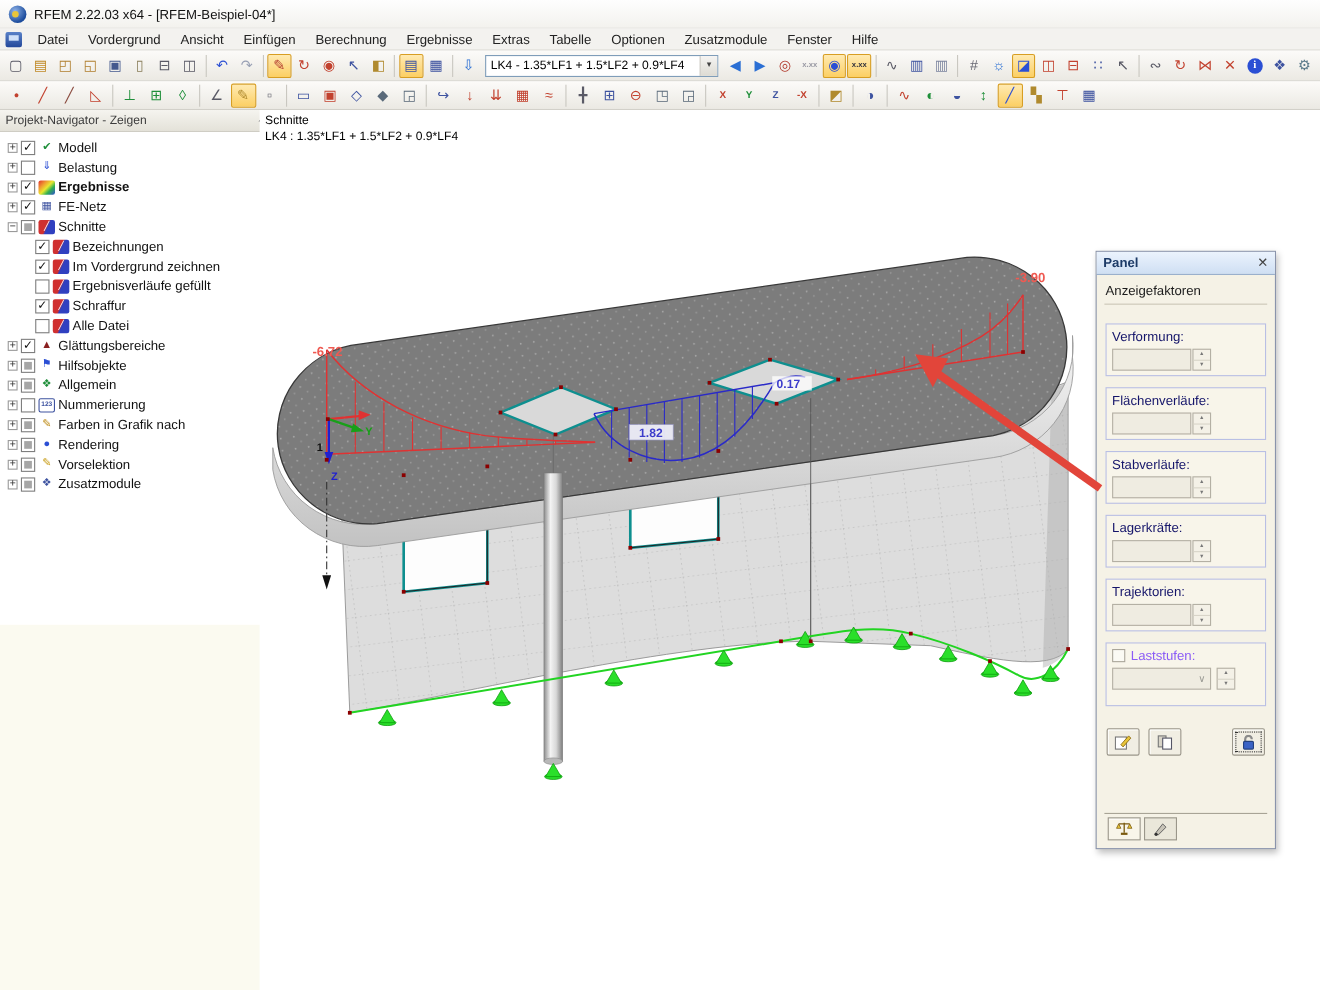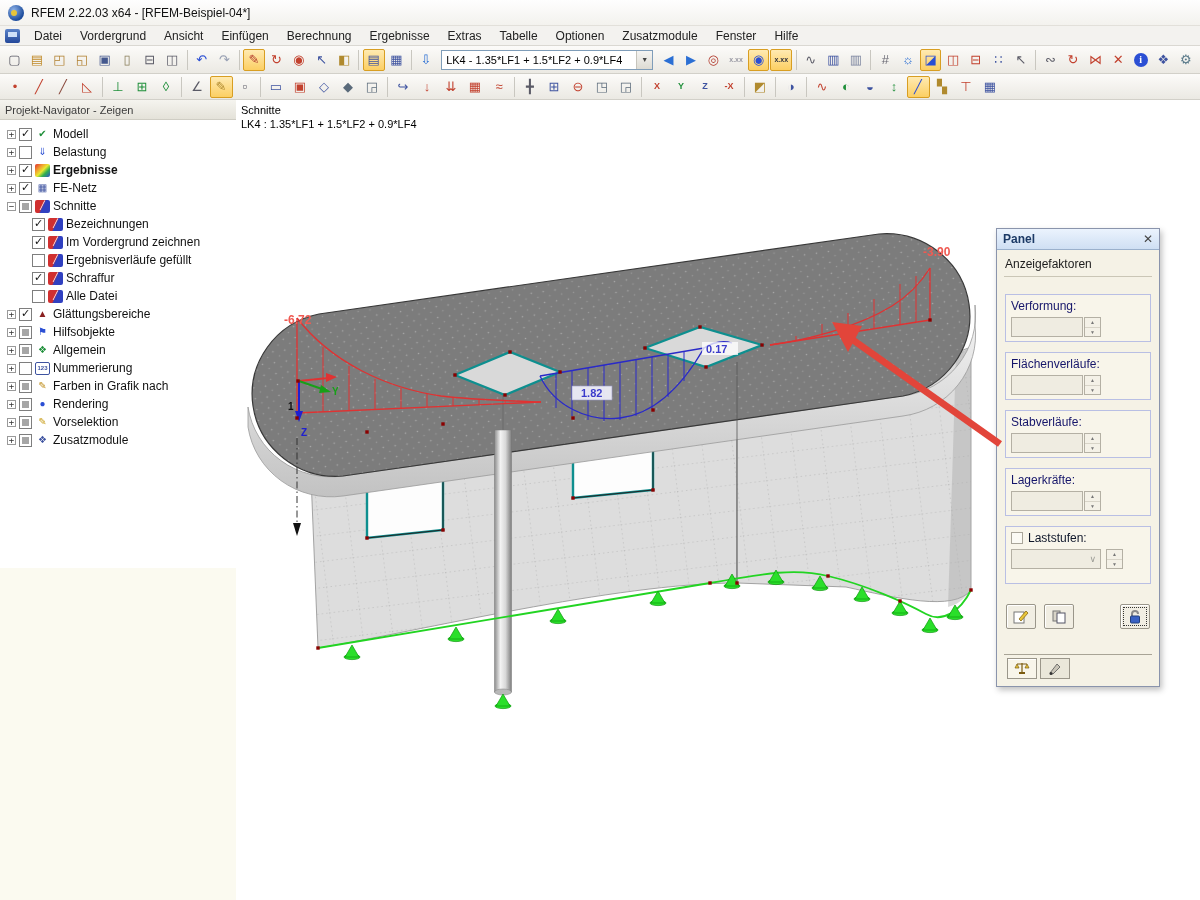--- a/index.html
+++ b/index.html
@@ -53,30 +53,30 @@
 
   
   .viewport{position:absolute;left:236px;top:100px;right:0;bottom:0;background:#fff;overflow:hidden}
   .vp-caption{position:absolute;left:5px;top:3px;font-size:11px;color:#000;line-height:14px;z-index:5}
   svg.scene{position:absolute;inset:0}
   text.vred{fill:#ef5a52;font-size:12px;font-weight:bold;font-family:"Liberation Sans",sans-serif}
   text.vblue{fill:#3b3bcb;font-size:11px;font-weight:bold;font-family:"Liberation Sans",sans-serif}
   text.axis{font-size:10px;font-weight:bold;font-family:"Liberation Sans",sans-serif}
 
   
-  .panel{position:absolute;right:40px;top:228px;width:164px;height:459px;background:#f5f2e6;
+  .panel{position:absolute;right:40px;top:228px;width:164px;height:544px;background:#f5f2e6;
     border:1px solid #8a94ac;box-shadow:2px 3px 6px rgba(0,0,0,.25);z-index:10;display:flex;flex-direction:column}
   .panel-titlebar{height:21px;background:linear-gradient(#ebf3fd,#cfdff3);border-bottom:1px solid #9ab0cc;
     display:flex;align-items:center;padding:0 6px;font-size:12px;font-weight:bold;color:#1c3a66;flex:0 0 auto}
   .panel-close{margin-left:auto;font-size:12px;color:#444;font-weight:normal}
   .panel-body{flex:1;padding:4px 7px 3px;display:flex;flex-direction:column;overflow:hidden}
   .psection-title{font-size:12px;color:#1c1c1c;padding:3px 1px 5px;border-bottom:1px solid #cac6b6;margin-bottom:7px}
   .pgroup{position:relative;border:1px solid #b9bfe4;background:#f8f5ea;margin:10px 1px 6px;padding:4px 5px;height:48px}
   .pgroup-label{font-size:12px;color:#15156a;white-space:nowrap}
-  .pgroup-label.gray{color:#0f172a}
+  .pgroup-label.gray{color:#8b5cf6}
   .pgroup-ctrl{display:flex;margin-top:4px;align-items:center}
   .pinput{width:72px;height:20px;border:1px solid #b4b0a4;background:#efece1;font-size:12px;text-align:right;
     padding:0 3px;color:#000;display:flex;align-items:center;justify-content:flex-end}
   .pinput.enabled{background:#fff}
   .pspin{width:17px;height:20px;margin-left:1px;display:flex;flex-direction:column;border:1px solid #b4b0a4;background:#f4f1e7;flex:0 0 auto}
   .pspin span{flex:1;display:flex;align-items:center;justify-content:center;font-size:5px;color:#777}
   .pspin span:first-child{border-bottom:1px solid #d8d4c8}
   .pgroup.highlight::after{content:"";position:absolute;left:-4px;top:-7px;width:102px;height:calc(100% + 13px);
     border:3px solid #d6392c;border-radius:4px;pointer-events:none;z-index:3}
   .pcheckrow{display:flex;align-items:center;gap:5px}
@@ -607,20 +607,30 @@
         <div class="pgroup">
           <div class="pgroup-label">Lagerkräfte:</div>
           <div class="pgroup-ctrl">
             <div class="pinput"></div>
             <div class="pspin">
               <span>▲</span>
               <span>▼</span>
             </div>
           </div>
         </div>
+        <div class="pgroup">
+          <div class="pgroup-label">Trajektorien:</div>
+          <div class="pgroup-ctrl">
+            <div class="pinput"></div>
+            <div class="pspin">
+              <span>▲</span>
+              <span>▼</span>
+            </div>
+          </div>
+        </div>
         <div class="pgroup tall">
           <div class="pcheckrow">
             <span class="pcheck"></span>
             <span class="pgroup-label gray">Laststufen:</span>
           </div>
           <div class="pgroup-ctrl">
             <div class="pcombo">
               <span class="chev">∨</span>
             </div>
             <div class="pspin">

